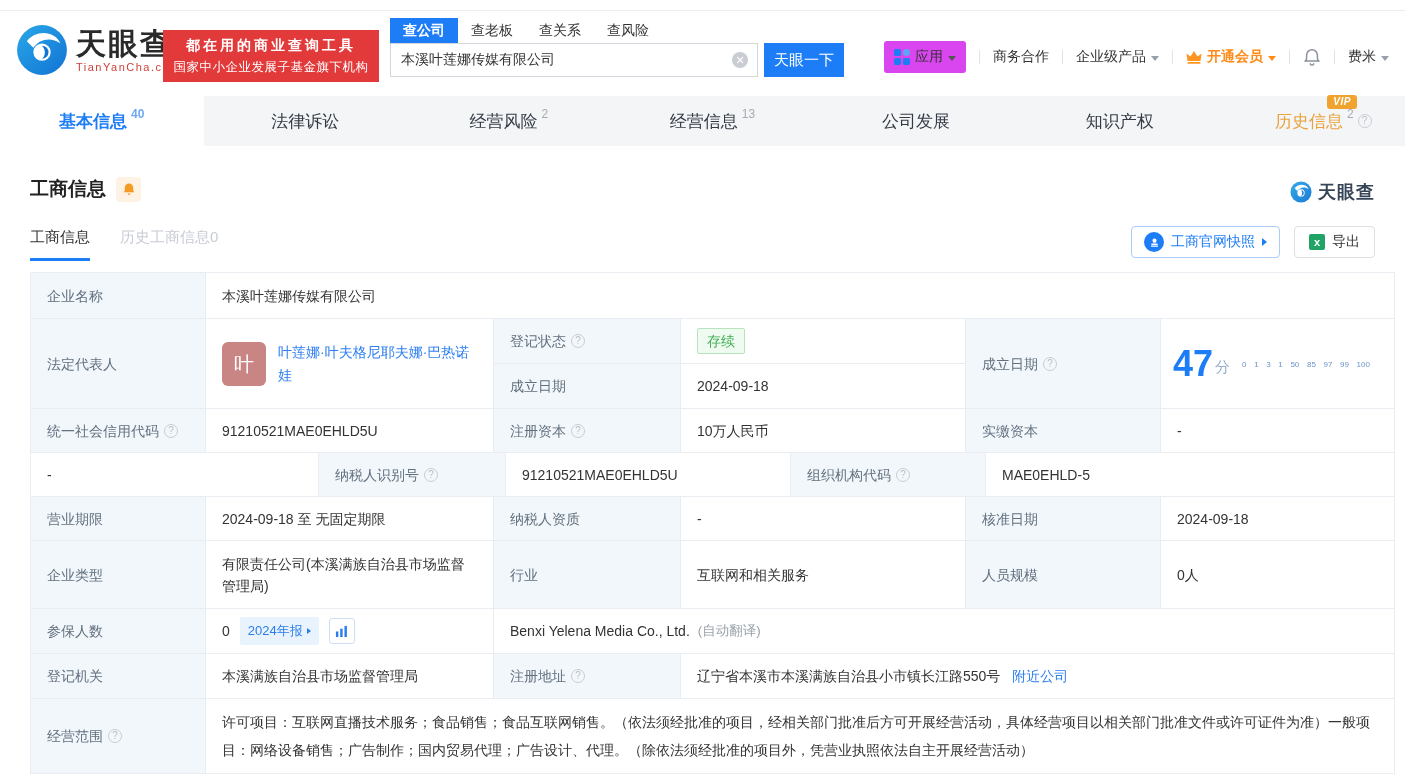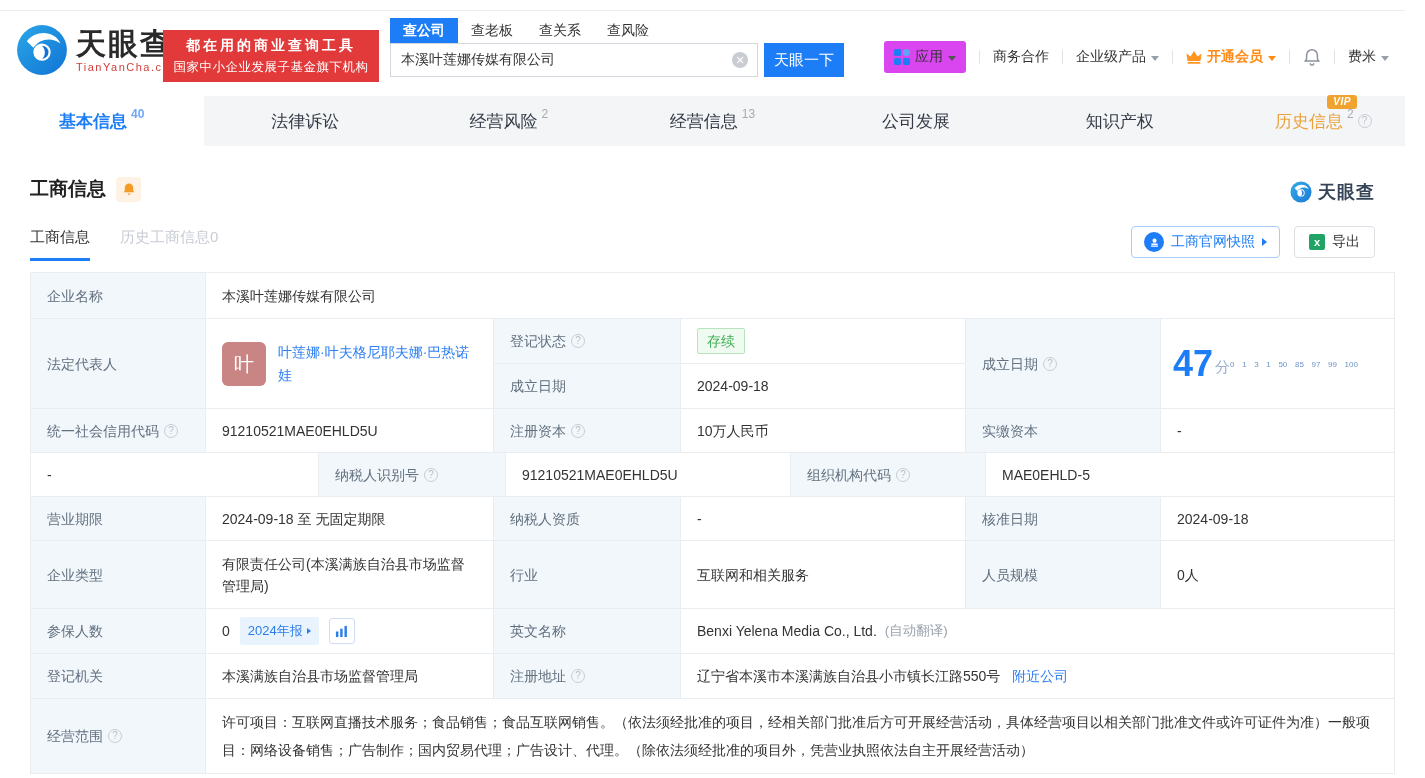--- a/index.html
+++ b/index.html
@@ -81,21 +81,21 @@
   .nested { width: 472px; display: flex; flex-direction: column; border-right: 1px solid #e9edf2; flex: none; }
   .nrow { display: flex; flex: 1; border-bottom: 1px solid #e9edf2; }
   .nrow.last { border-bottom: none; }
   .nrow .lbl { width: 187px; }
   .nrow .val-n { flex: 1; border-right: none; }
 
   .avatar { width: 44px; height: 44px; border-radius: 6px; background: #c98484; color: #fff; font-size: 20px; display: flex; align-items: center; justify-content: center; flex: none; }
   .rep-name { color: #2e7ff2; line-height: 23px; margin-left: 12px; cursor: pointer; }
   .status-badge { background: #effaf0; border: 1px solid #b7e3bd; color: #3fae53; padding: 1px 9px; border-radius: 2px; font-size: 14px; }
 
-  .score-cell { gap: 0; padding: 4px 12px; align-items: center; }
+  .score-cell { gap: 12px; padding: 4px 12px; align-items: center; }
   .score-num { font-size: 36px; font-weight: bold; color: #1d7df7; line-height: 1; }
   .score-unit { font-size: 15px; color: #97aecb; margin-left: 2px; align-self: flex-end; padding-bottom: 4px; }
   .score-wrap { display: flex; align-items: flex-end; }
   .chart-box { width: 128px; }
   .chart-grid { width: 128px; height: 48px; position: relative; background-image: linear-gradient(to right, #eef3f9 1px, transparent 1px), linear-gradient(to bottom, #eef3f9 1px, transparent 1px); background-size: 11px 9px; }
   .chart-grid svg { position: absolute; inset: 0; }
   .chart-ticks { display: flex; justify-content: space-between; font-size: 8px; color: #6d93c9; margin-top: 2px; }
 
   .report-badge { background: #e9f3fe; color: #2b7de9; font-size: 13px; padding: 3px 8px; border-radius: 2px; display: inline-flex; align-items: center; gap: 4px; margin-left: 10px; cursor: pointer; }
   .tri-r { width: 0; height: 0; border-top: 3.5px solid transparent; border-bottom: 3.5px solid transparent; border-left: 4.5px solid #2b7de9; }
@@ -446,23 +446,20 @@
           <span class="tri-r"></span>
         </span>
         <span class="chart-btn">
           <svg width="13" height="13" viewBox="0 0 14 14">
             <rect x="1" y="7" width="2.6" height="6" fill="#2b7de9"></rect>
             <rect x="5.6" y="4" width="2.6" height="9" fill="#2b7de9"></rect>
             <rect x="10.2" y="1" width="2.6" height="12" fill="#2b7de9"></rect>
           </svg>
         </span>
       </div>
-      <div class="cell lbl w-l2">
-          <span>英文名称</span>
-        </div>
       <div class="cell fill lastc">
         <span>Benxi Yelena Media Co., Ltd.</span>
         <span class="muted-note">(自动翻译)</span>
       </div>
     </div>
 
     <div class="row h45">
       <div class="cell lbl w-l1">
           <span>登记机关</span>
         </div>

